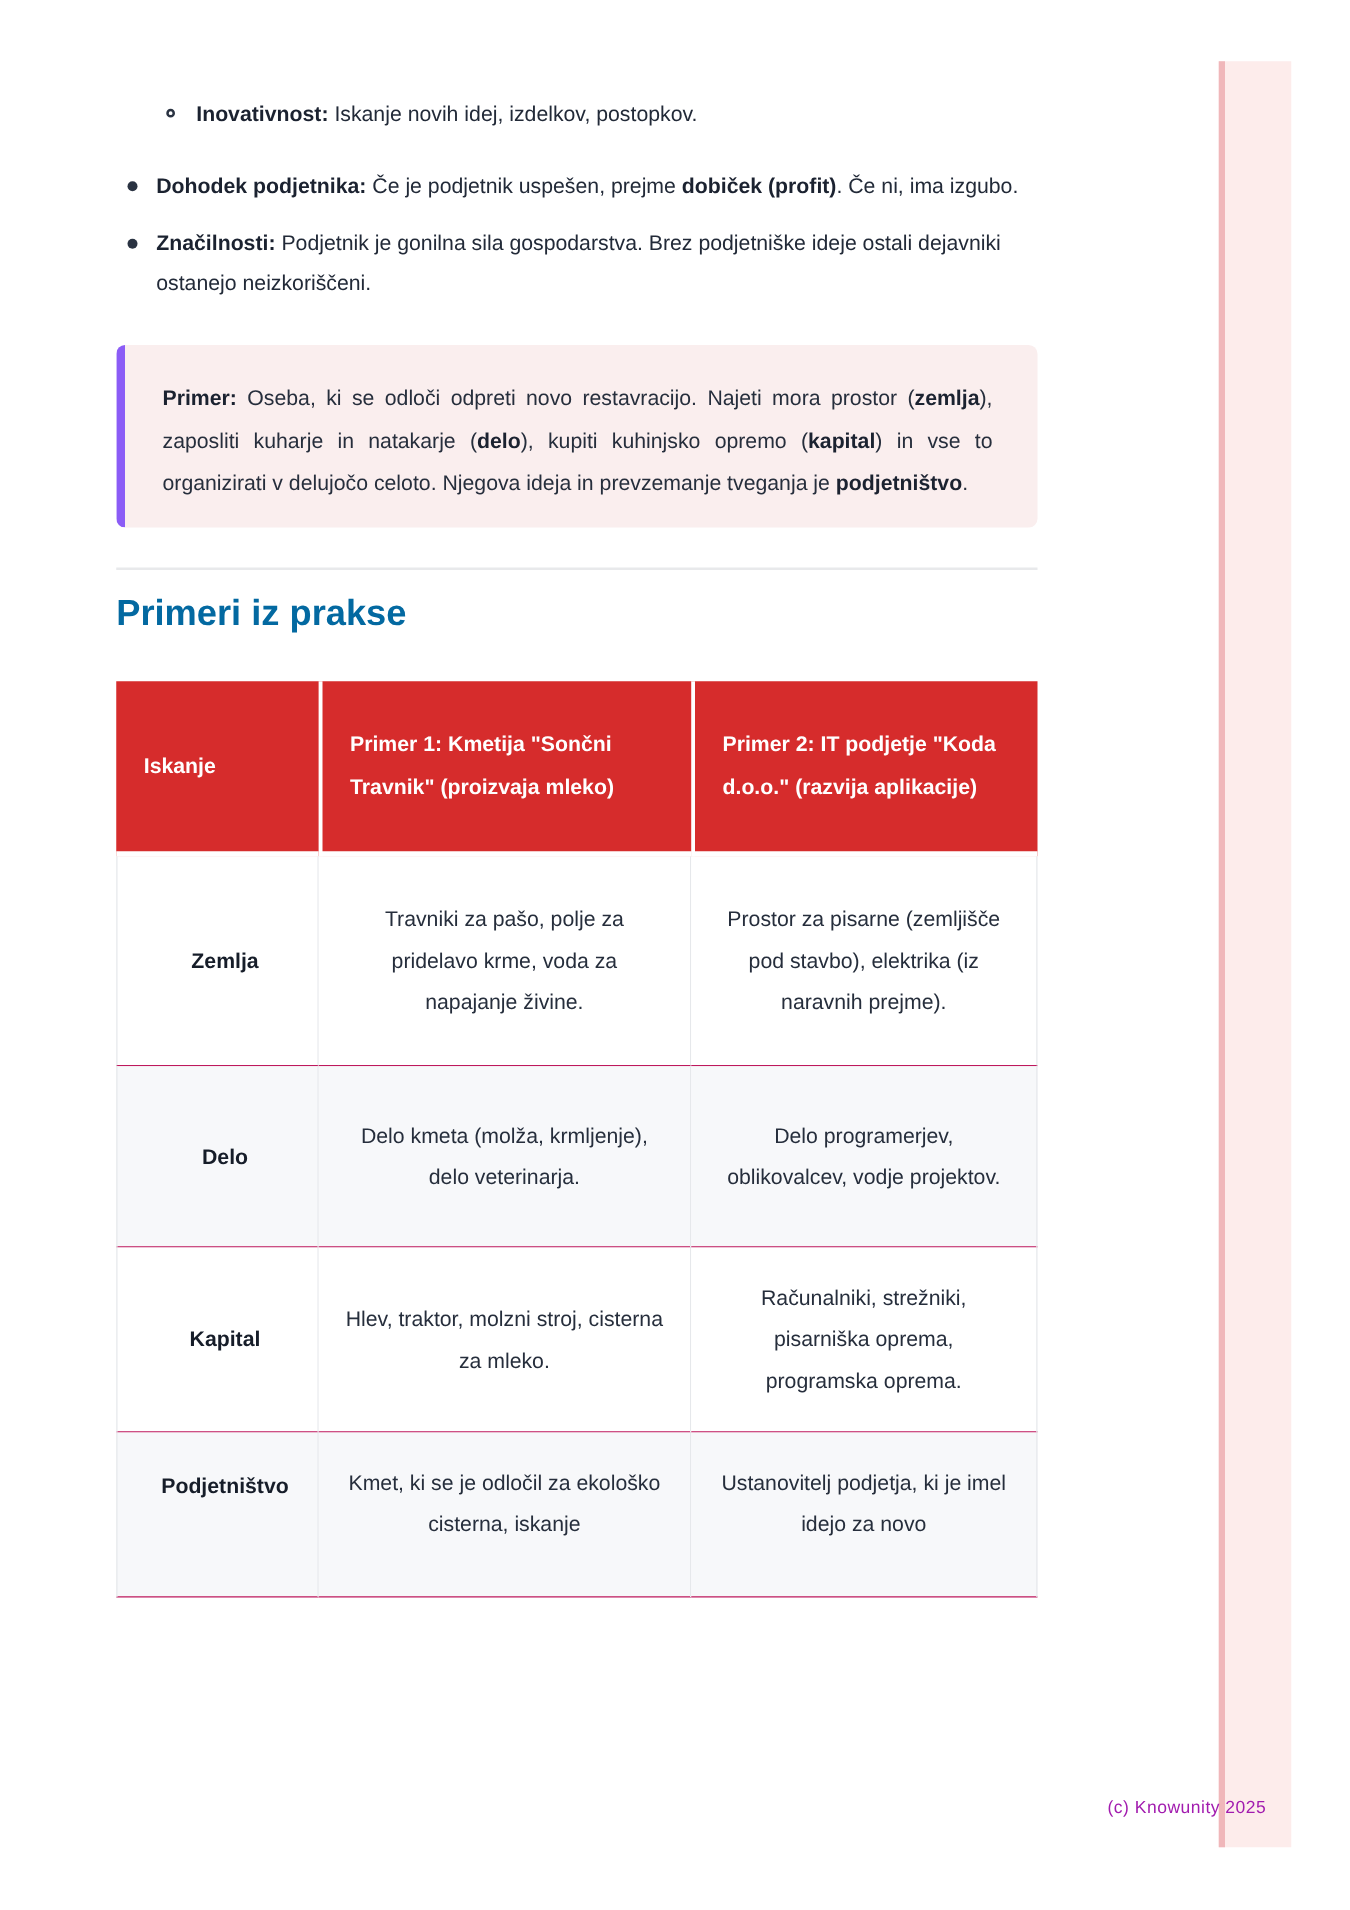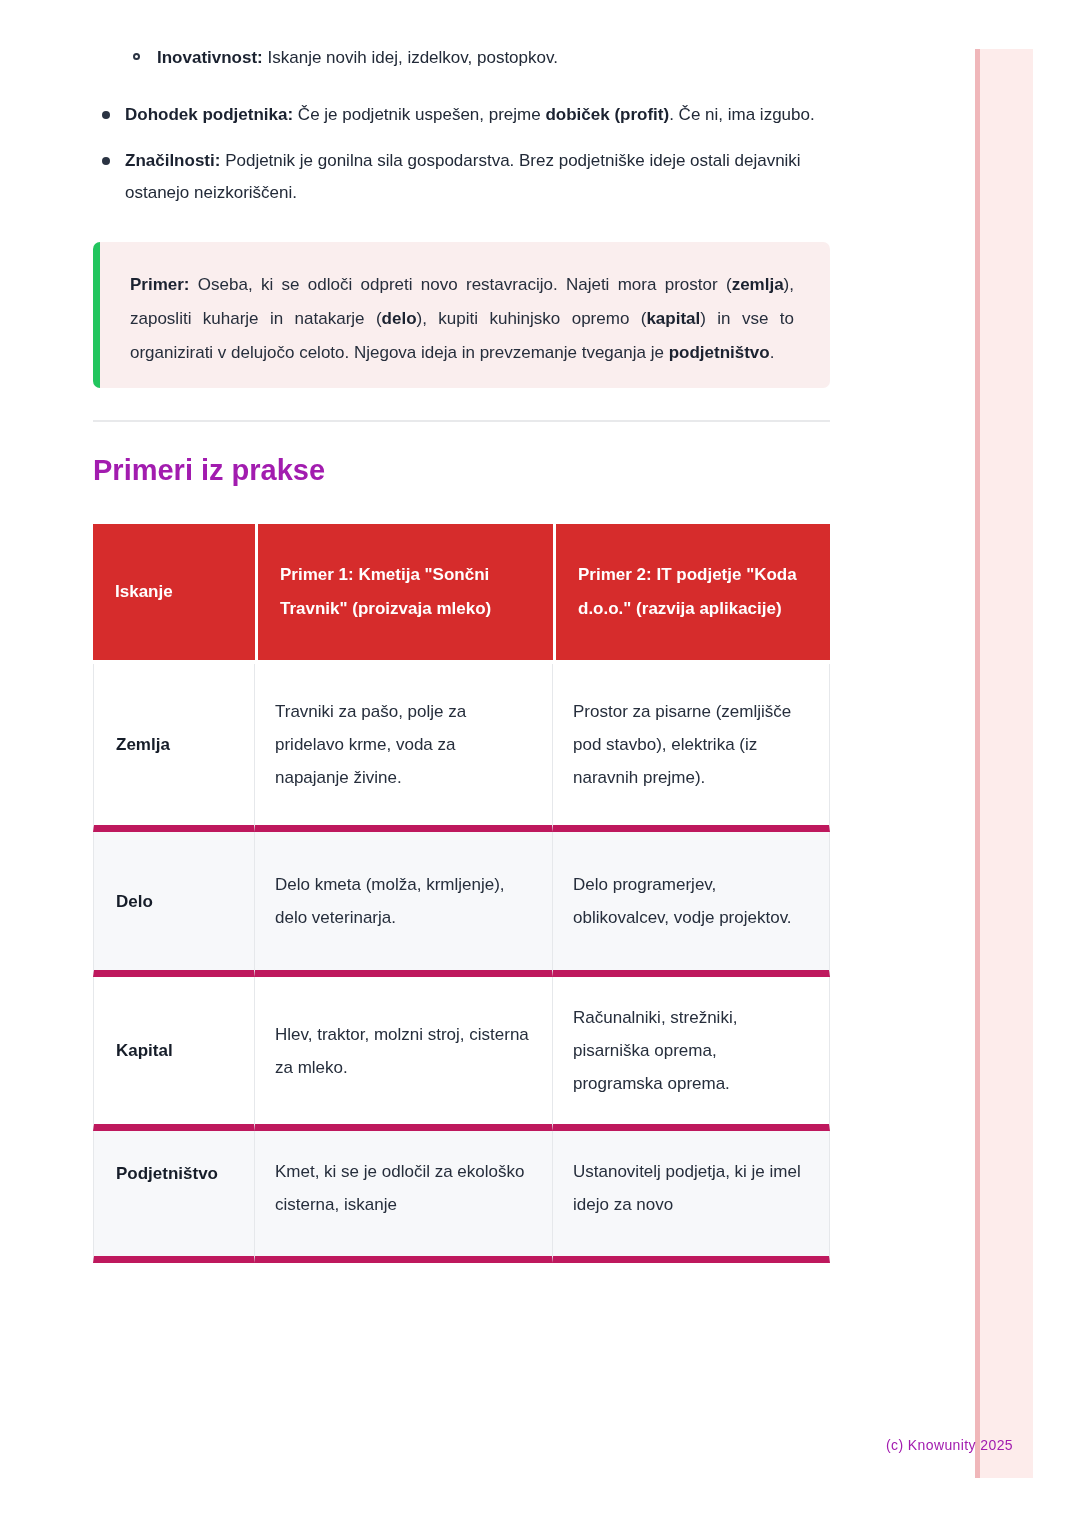--- a/index.html
+++ b/index.html
@@ -25,21 +25,21 @@
   }
   .watermark {
     position: absolute; top: 1437px; left: 886px;
     font-size: 14px; color: #a21caf;
     letter-spacing: 0.4px;
     z-index: 3;
   }
   .content {
     position: relative; z-index: 2;
     margin-left: 93px; width: 737px;
-    padding-top: 42px;
+    padding-top: 76px;
     font-size: 17px; line-height: 32px;
   }
   
   ul.blist { list-style: none; }
   ul.blist li { position: relative; margin-bottom: 11px; }
   ul.sub-list li { padding-left: 64px; }
   ul.main-list li { padding-left: 32px; }
   ul.sub-list { margin-bottom: 25px; }
   ul.main-list { margin-bottom: 0; }
   ul.main-list li { margin-bottom: 14px; }
@@ -54,37 +54,37 @@
     left: 9px; top: 12px;
     width: 8px; height: 8px;
     border-radius: 50%;
     background: #2a3342;
   }
   b, .seg-b { font-weight: bold; color: #1b2230; }
   
   .callout {
     margin-top: 33px;
     background: #faeeee;
-    border-left: 7px solid #22c55e;
+    border-left: 7px solid #8b5cf6;
     border-radius: 7px;
     padding: 26px 36px 18px 30px;
     text-align: justify;
     line-height: 34px;
     color: #262e3c;
   }
   
   .divider {
     border: none;
     border-top: 2px solid #e8e9eb;
     margin-top: 32px;
   }
   
   .section-heading {
-    margin-top: 30px;
-    color: #a21caf;
+    margin-top: 17px;
+    color: #0369a1;
     font-size: 29px;
     line-height: 36px;
     font-weight: bold;
   }
   .section-intro { margin-top: 26px; }
   
   table.examples {
     margin-top: 36px;
     width: 737px;
     border-collapse: separate; border-spacing: 0;
@@ -101,23 +101,23 @@
     text-align: left;
     vertical-align: middle;
     padding: 20px 22px;
     line-height: 34px;
     height: 140px;
     border-bottom: 4px solid #ffffff;
   }
   thead th + th { border-left: 3px solid #ffffff; }
   tbody th, tbody td {
     border-right: 1px solid #e6e8eb;
-    border-bottom: 7px solid #be185d;
+    border-bottom: 1px solid #be185d;
     line-height: 33px;
-    text-align: left;
+    text-align: center;
   }
   tbody tr > *:first-child { border-left: 1px solid #e6e8eb; }
   tbody th {
     font-weight: bold; color: #161d29;
     padding: 20px 10px 20px 22px;
     vertical-align: middle;
   }
   tbody td {
     color: #262e3c;
     padding: 24px 20px;

